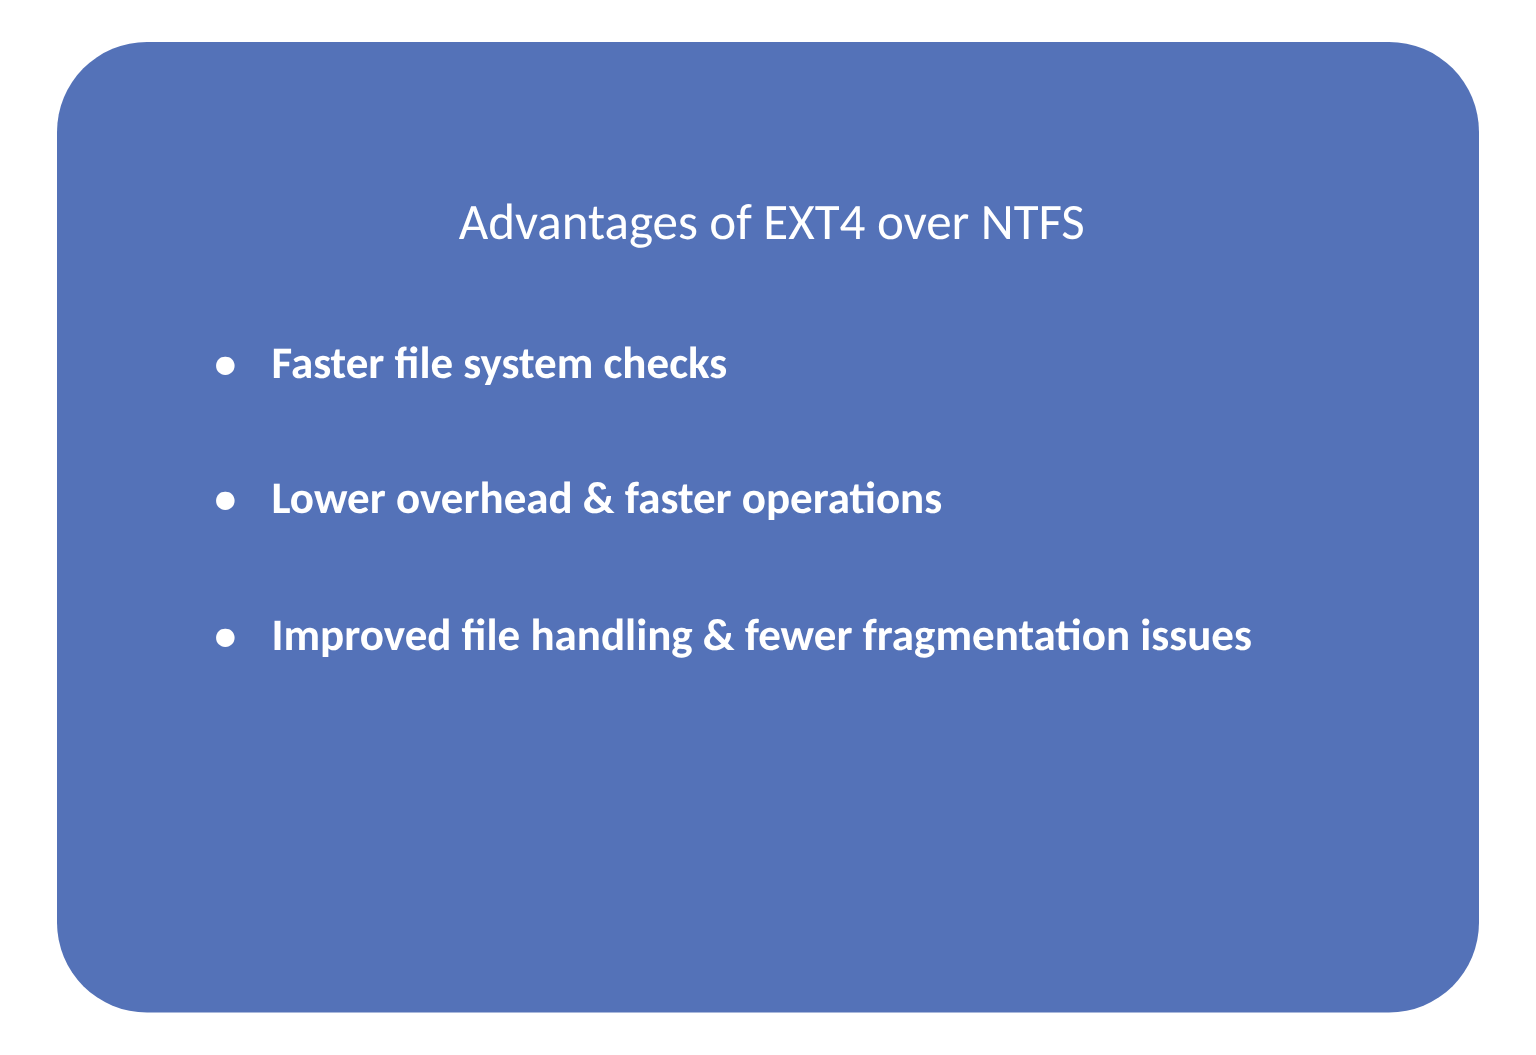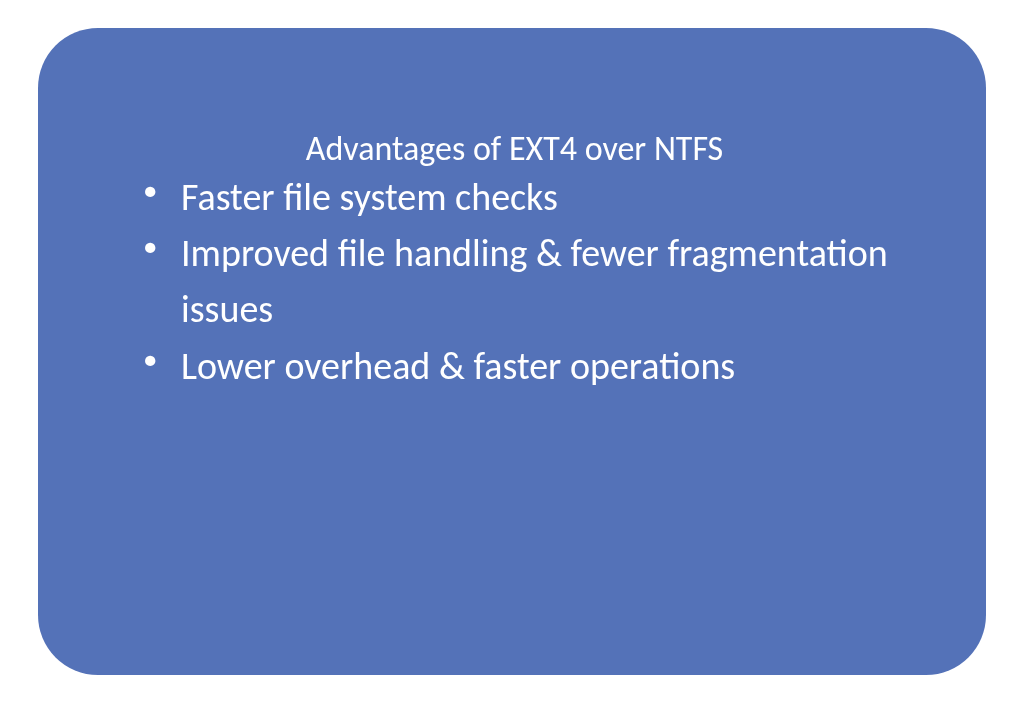--- a/index.html
+++ b/index.html
@@ -19,42 +19,44 @@
       height: 100%;
       background: #5472b8;
       border-radius: 60px;
       color: #ffffff;
       padding: 100px 70px 60px 75px;
     }
     .slide-title {
       text-align: center;
       font-size: 34px;
       font-weight: 400;
+      margin-bottom: 52px;
     }
     .bullet-list {
       list-style: none;
       padding-left: 30px;
     }
     .bullet-list li {
-      font-size: 38px;
+      font-size: 30px;
       line-height: 1.48;
       position: relative;
       padding-left: 38px;
-      font-weight: 400;
+      font-weight: 700;
+      margin-top: 46px;
     }
     .bullet-list li::before {
       content: "•";
       position: absolute;
       left: 0;
       font-size: 29px;
     }
   </style>
 </head>
 <body>
 
 <div class="slide-card">
   <h1 class="slide-title">Advantages of EXT4 over NTFS</h1>
   <ul class="bullet-list">
     <li>Faster file system checks</li>
+    <li>Lower overhead &amp; faster operations</li>
     <li>Improved file handling &amp; fewer fragmentation issues</li>
-    <li>Lower overhead &amp; faster operations</li>
   </ul>
 </div>
 
 </body></html>

